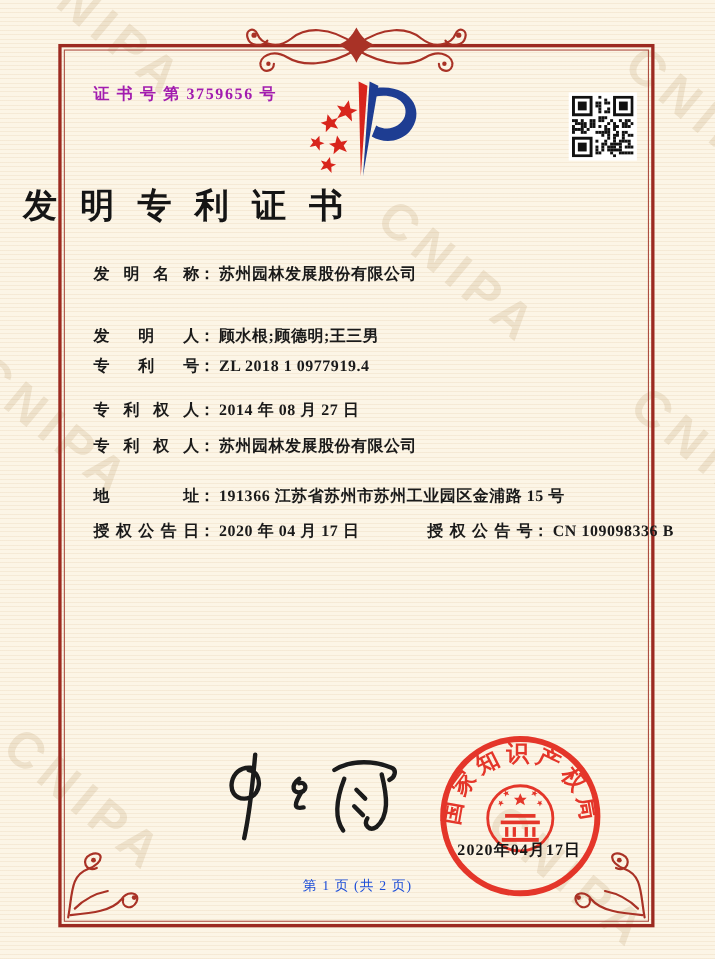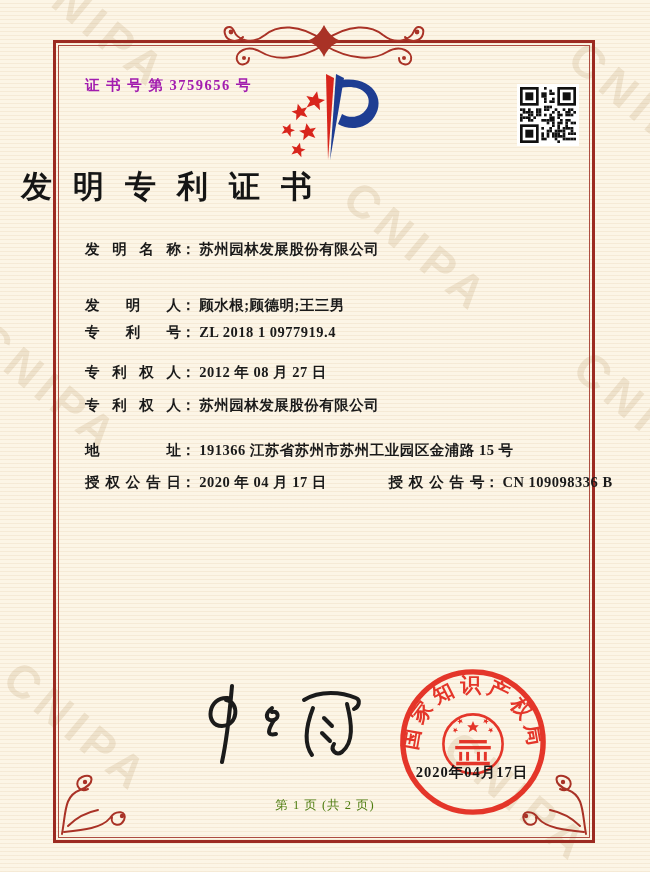--- a/index.html
+++ b/index.html
@@ -62,21 +62,21 @@
     font-size:15px;font-weight:600;color:#222;line-height:29px;
   }
   .signature{position:absolute;left:192px;top:682px;}
   .seal{position:absolute;left:394px;top:663px;width:158px;height:158px;opacity:.93;}
   .seal-date{
     position:absolute;left:396px;top:763px;width:152px;text-align:center;
     font-size:14.5px;font-weight:700;letter-spacing:1px;color:#161616;z-index:5;
   }
   .page-footer{
     position:absolute;left:0;top:797px;width:100%;text-align:center;
-    font-size:12.5px;color:#4d7c0f;letter-spacing:1px;
+    font-size:12.5px;color:#1d4ed8;letter-spacing:1px;
   }
 </style>
 </head>
 <body>
 
 <div class="texture"></div>
 
 <span class="wm" style="left:8px;top:-4px;">CNIPA</span>
 <span class="wm" style="left:330px;top:220px;">CNIPA</span>
 <span class="wm" style="left:555px;top:80px;">CNIPA</span>
@@ -292,21 +292,21 @@
     <div class="field-row r2">
       <span class="f-label">发　明　人</span><span class="f-colon">：</span>
       <span class="f-value">顾水根;顾德明;王三男</span>
     </div>
     <div class="field-row r3">
       <span class="f-label">专　利　号</span><span class="f-colon">：</span>
       <span class="f-value">ZL 2018 1 0977919.4</span>
     </div>
     <div class="field-row r4">
       <span class="f-label">专利权人</span><span class="f-colon">：</span>
-      <span class="f-value">2012 年 08 月 27 日</span>
+      <span class="f-value">2014 年 08 月 27 日</span>
     </div>
     <div class="field-row r5">
       <span class="f-label">专利权人</span><span class="f-colon">：</span>
       <span class="f-value">苏州园林发展股份有限公司</span>
     </div>
     <div class="field-row r6">
       <span class="f-label">地　　址</span><span class="f-colon">：</span>
       <span class="f-value">191366 江苏省苏州市苏州工业园区金浦路 15 号</span>
     </div>
     <div class="field-row r7">

